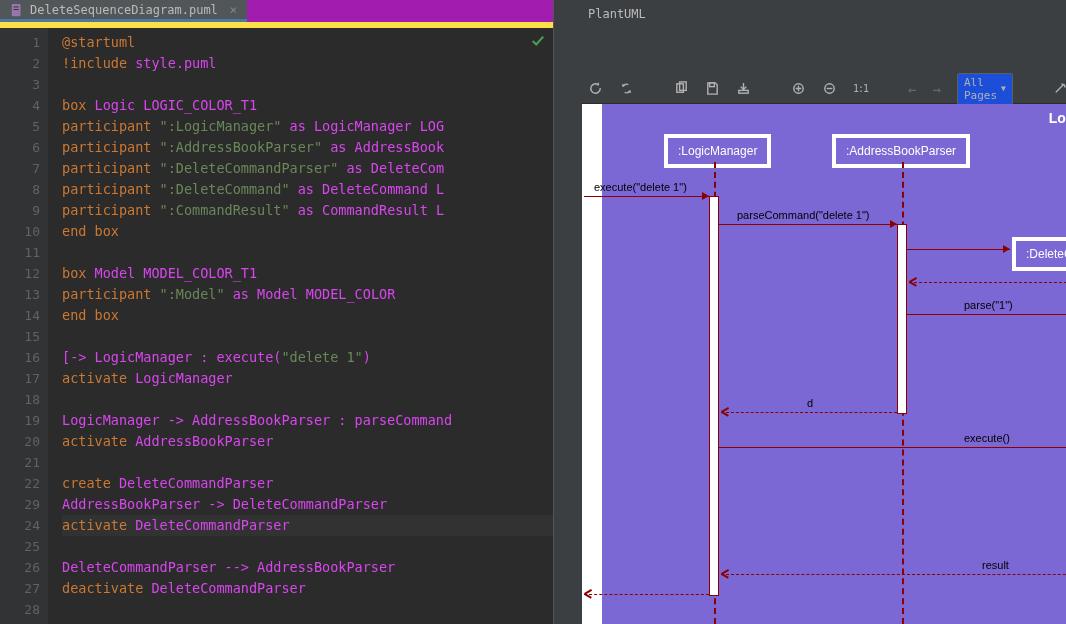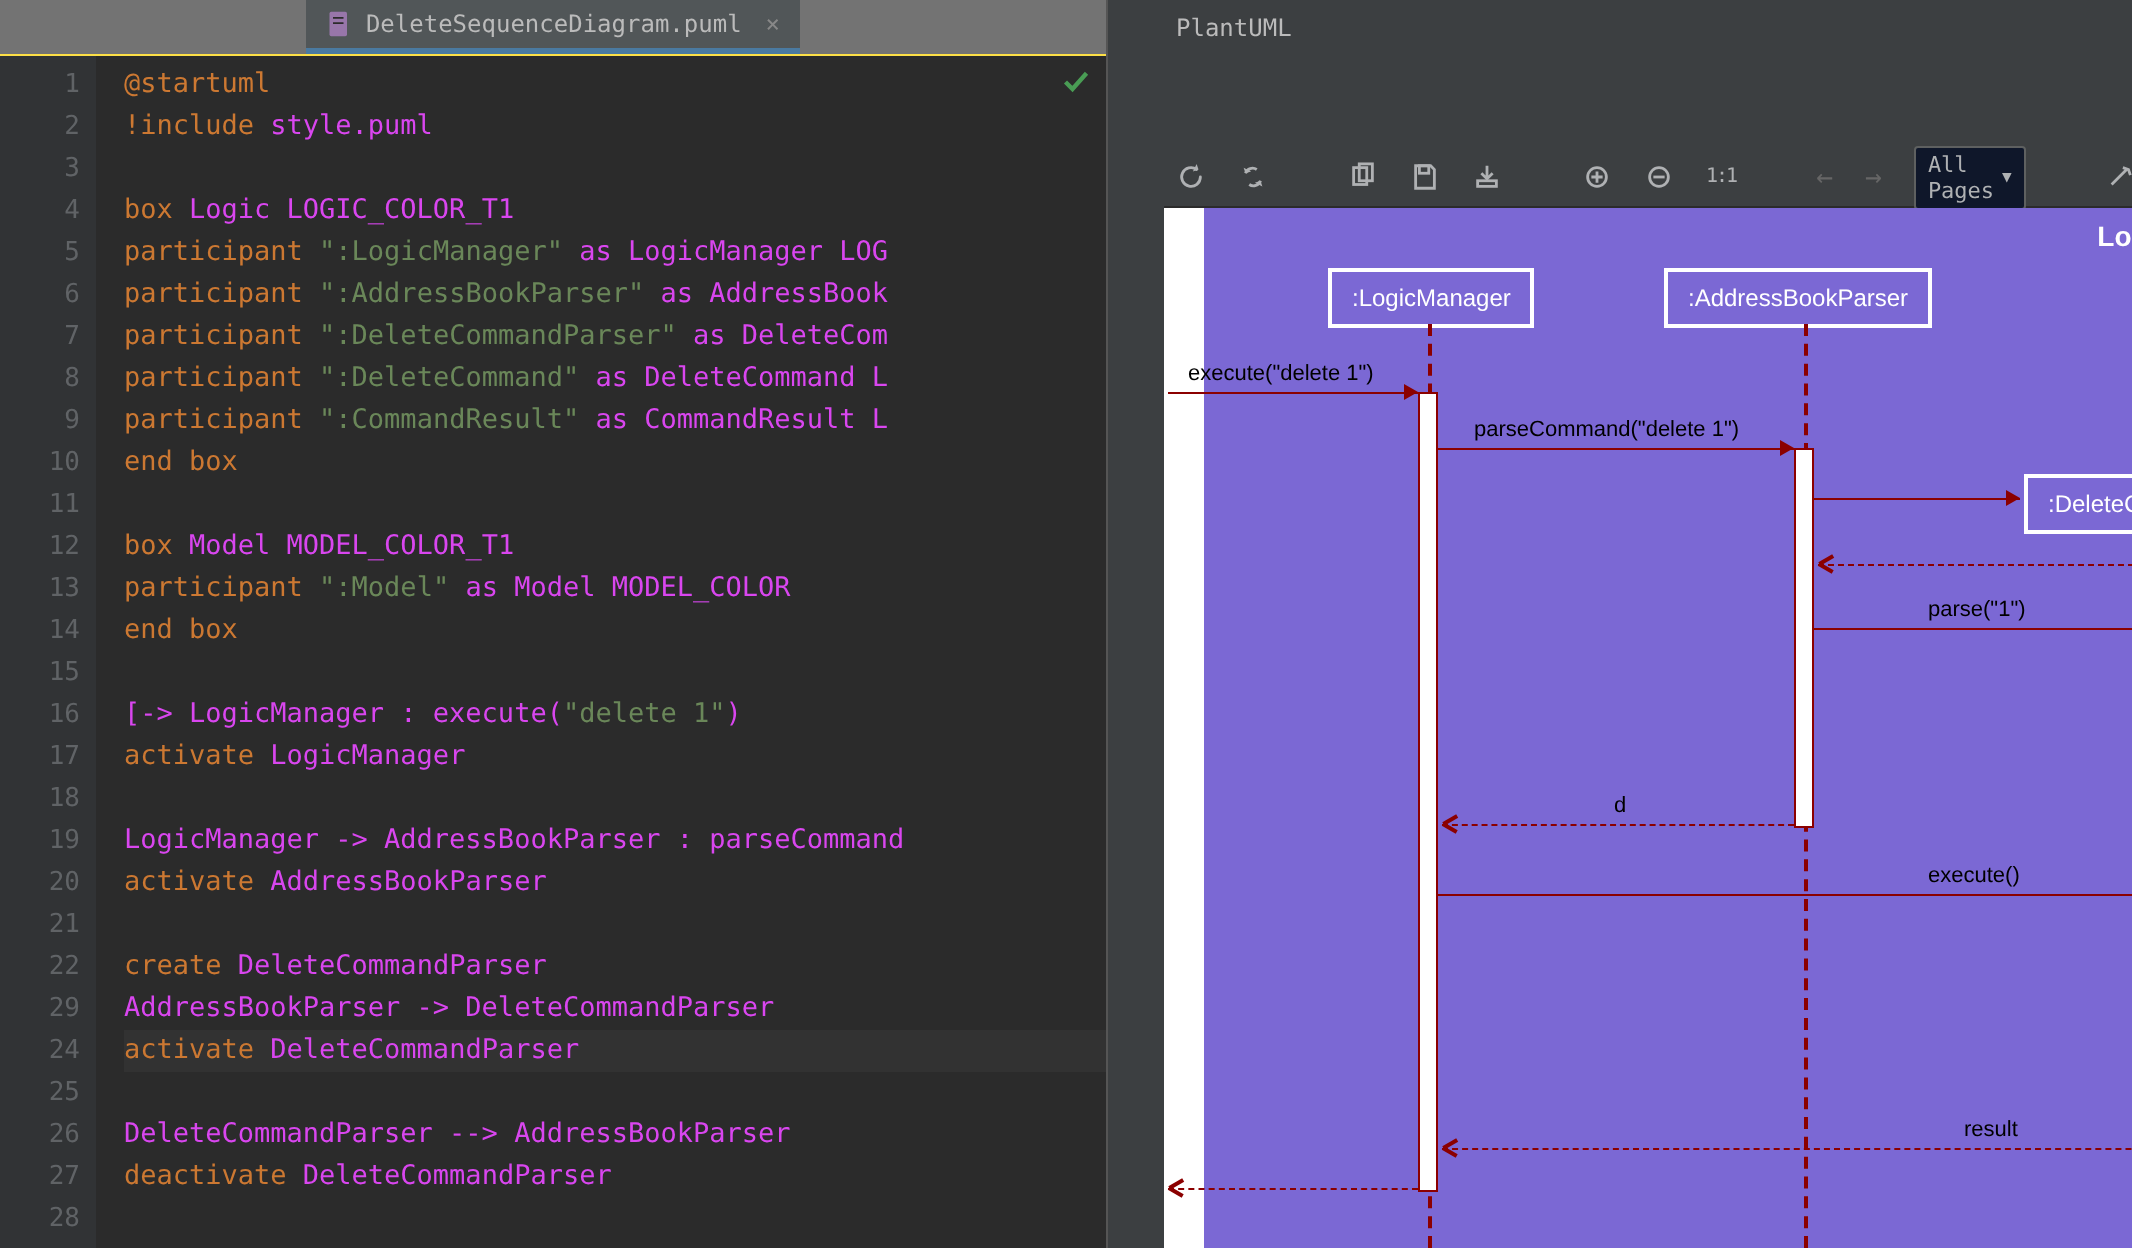--- a/index.html
+++ b/index.html
@@ -1,43 +1,43 @@
 <!DOCTYPE html>
 <html><head>
 <meta charset="utf-8">
 <style>
 * { margin: 0; padding: 0; box-sizing: border-box; }
 body { font-family: 'Consolas','Monaco',monospace; background: #2b2b2b; color: #a9b7c6; overflow: hidden; }
 .container { display: flex; width: 1066px; height: 624px; }
 .left-panel { width: 553px; background: #2b2b2b; display: flex; flex-direction: column; }
 .right-panel { width: 513px; background: #3c3f41; display: flex; flex-direction: column; border-left: 1px solid #555; padding-left: 28px; }
-.tab-bar { height: 28px; background: #737373; display: flex; align-items: center; border-bottom: 1px solid #fde047; justify-content: center; }
+.tab-bar { height: 28px; background: #a21caf; display: flex; align-items: center; border-bottom: 6px solid #fde047; }
 .tab { display: flex; align-items: center; height: 100%; padding: 0 10px; background: #515658; border-bottom: 3px solid #4a7aa1; font-size: 12px; color: #bbb; gap: 6px; }
 .tab-icon { width: 14px; height: 14px; fill: #9876aa; }
 .tab-close { color: #888; font-size: 12px; margin-left: 6px; }
 .editor-area { flex: 1; display: flex; position: relative; overflow: hidden; }
 .gutter { width: 48px; background: #313335; text-align: right; padding: 4px 8px 0 0; color: #606366; font-size: 13px; line-height: 21px; user-select: none; }
 .code-area { flex: 1; padding: 4px 0 0 14px; font-size: 13.5px; line-height: 21px; white-space: pre; overflow: hidden; }
 .code-line { height: 21px; }
 .code-line.current { background: #323232; }
 .kw { color: #cc7832; }
 .str { color: #6a8759; }
 .plain { color: #d946ef; }
 .indicator { position: absolute; top: 6px; right: 8px; width: 14px; height: 14px; }
 .right-title { height: 28px; display: flex; align-items: center; padding-left: 6px; font-size: 12px; color: #bbb; background: #3c3f41; }
 .toolbar { height: 30px; background: #3c3f41; display: flex; align-items: center; padding: 0 6px; gap: 16px; border-bottom: 1px solid #2b2b2b; margin-top: 46px; }
 .tbtn { width: 24px; height: 24px; display: flex; align-items: center; justify-content: center; color: #afb1b3; font-size: 14px; cursor: pointer; }
 .tbtn svg { width: 15px; height: 15px; stroke: #afb1b3; fill: none; stroke-width: 1.5; }
 .sep { width: 1px; height: 20px; background: #555; margin: 0 4px; }
-.pages-sel { background: #0f172a; border: 1px solid #5e6060; color: #afb1b3; font-size: 11px; padding: 2px 6px; display: flex; align-items: center; gap: 4px; border-radius: 2px; }
+.pages-sel { background: #1d4ed8; border: 1px solid #5e6060; color: #afb1b3; font-size: 11px; padding: 2px 6px; display: flex; align-items: center; gap: 4px; border-radius: 2px; }
 .cached { color: #ffffff; font-size: 12px; margin-left: 6px; }
 .diagram-viewport { flex: 1; background: #fff; position: relative; overflow: hidden; }
 .diagram-canvas { position: absolute; top: 0; left: 20px; right: -30px; bottom: 0; background: #7b68d4; }
 .logic-label { position: absolute; top: 6px; right: 10px; color: #fff; font-weight: bold; font-size: 14px; font-family: Arial,sans-serif; }
-.participant { position: absolute; background: #7b68d4; border: 2px solid #ffffff; color: #fff; font-size: 12px; padding: 6px 10px; text-align: center; font-family: Arial,sans-serif; }
+.participant { position: absolute; background: #7b68d4; border: 4px solid #ffffff; color: #fff; font-size: 12px; padding: 6px 10px; text-align: center; font-family: Arial,sans-serif; }
 .lifeline { position: absolute; width: 0; border-left: 2px dashed #8b0000; top: 50px; bottom: 0; }
 .activation { position: absolute; background: #fff; border: 1px solid #8b0000; width: 10px; }
 .msg-label { position: absolute; font-size: 11px; color: #000; font-family: Arial,sans-serif; white-space: nowrap; }
 .arrow-solid { position: absolute; height: 0; border-top: 1.5px solid #8b0000; }
 .arrow-dashed { position: absolute; height: 0; border-top: 1.5px dashed #8b0000; }
 .arrowhead-r { position: absolute; width: 0; height: 0; border-left: 7px solid #8b0000; border-top: 4px solid transparent; border-bottom: 4px solid transparent; }
 .arrowhead-l-open::before, .arrowhead-l-open::after { content:''; position:absolute; width:8px; height:1.5px; background:#8b0000; left:0; }
 .arrowhead-l-open::before { transform: rotate(-30deg); top:-2px; }
 .arrowhead-l-open::after { transform: rotate(30deg); top:2px; }
 .arrowhead-l-open { position:absolute; width:8px; height:1px; }

